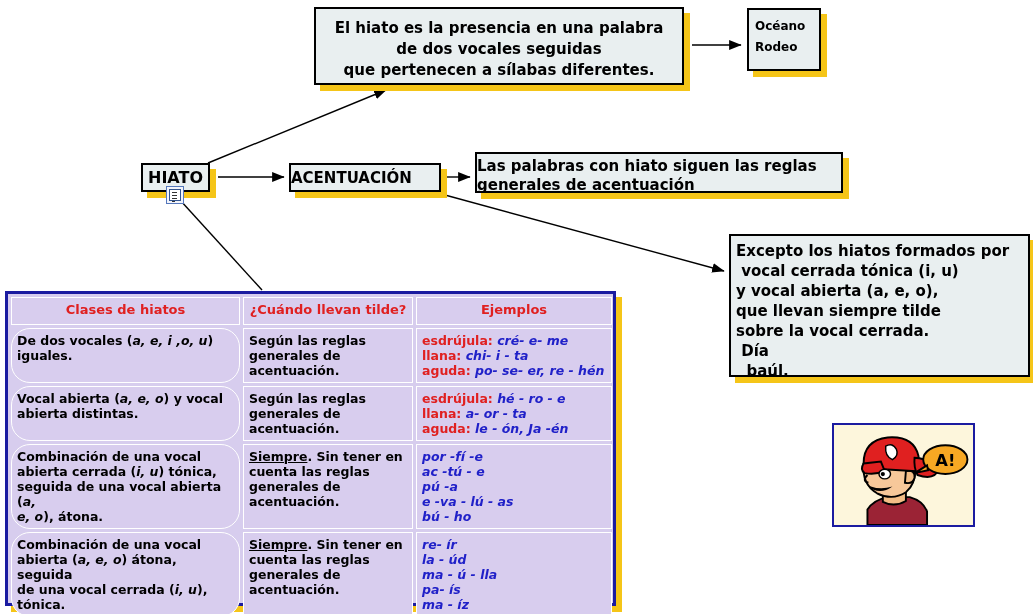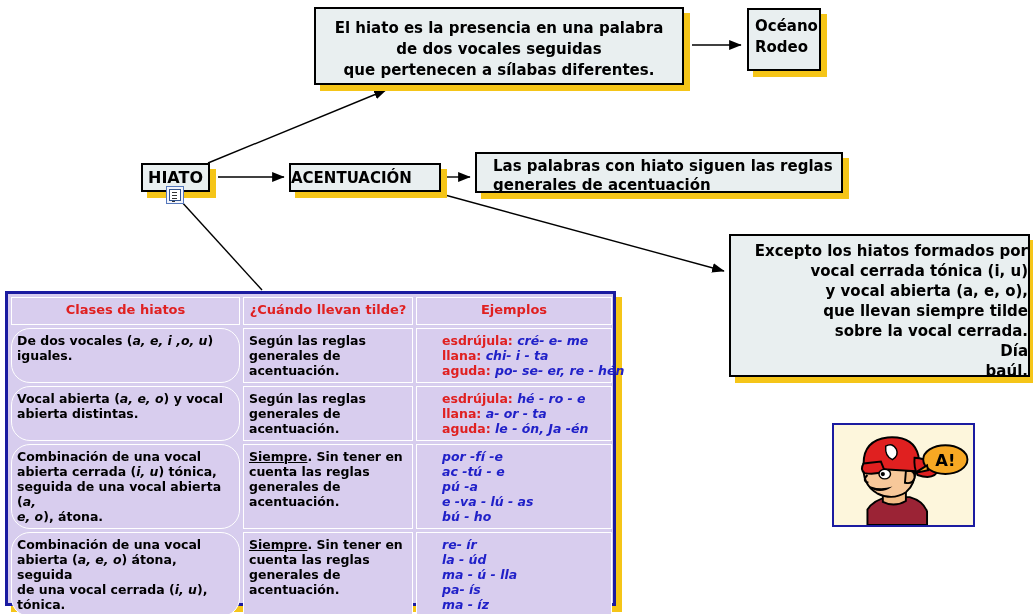--- a/index.html
+++ b/index.html
@@ -27,41 +27,41 @@
 
   
   #box-definition{
     left:314px;top:7px;width:370px;height:78px;
     font-size:15px;line-height:21px;
     text-align:center;
     padding-top:9px;
   }
   #box-examples-oceano{
     left:747px;top:8px;width:74px;height:63px;
-    font-size:15px;line-height:21px;
+    font-size:12px;line-height:21px;
     text-align:left;padding:6px 0 0 6px;
   }
   #box-hiato{
     left:141px;top:163px;width:69px;height:29px;
     font-size:16px;line-height:25px;
     text-align:center;
   }
   #box-acentuacion{
     left:289px;top:163px;width:152px;height:29px;
     font-size:15px;line-height:26px;
   }
   #box-reglas{
     left:475px;top:152px;width:368px;height:41px;
     font-size:15px;line-height:19px;
-    text-align:left;padding:3px 0 0 16px;
+    text-align:left;padding:3px 0 0 0;
   }
   #box-excepto{
     left:729px;top:234px;width:301px;height:143px;
     font-size:15px;line-height:20px;
-    text-align:right;padding:5px 0 8px 5px;
+    text-align:left;padding:5px 0 8px 5px;
   }
 
   
   #hiato-icon{
     position:absolute;left:166px;top:186px;width:18px;height:18px;
     border:1px solid #5577bb;background:#f2f4fb;
     box-sizing:border-box;z-index:8;
   }
   #hiato-icon .inner{
     position:absolute;left:2px;top:2px;right:2px;bottom:2px;
@@ -100,21 +100,21 @@
   td.c1{width:229px;}
   td.c2{width:170px;}
   td.c3{width:196px;}
   .cellA{font-size:12.5px;line-height:15px;font-weight:bold;color:#000;border-radius:19px;}
   .cellB{font-size:12.5px;line-height:15px;font-weight:bold;color:#000;}
   .cellC{font-size:12.5px;line-height:15px;font-weight:bold;}
   .it{font-style:italic;font-weight:bold;}
   .u{text-decoration:underline;}
   .lbl{color:#e02020;font-weight:bold;}
   .ex{color:#2020c8;font-style:italic;font-weight:bold;}
-  .exline{display:block;white-space:pre;margin-left:20px;}
+  .exline{display:block;white-space:pre;}
 
   
   #cartoon{
     position:absolute;left:832px;top:423px;width:143px;height:104px;
     border:2px solid #1b1ba0;background:#fdf6dc;box-sizing:border-box;
     z-index:6;overflow:hidden;
   }
 </style>
 </head>
 <body>

